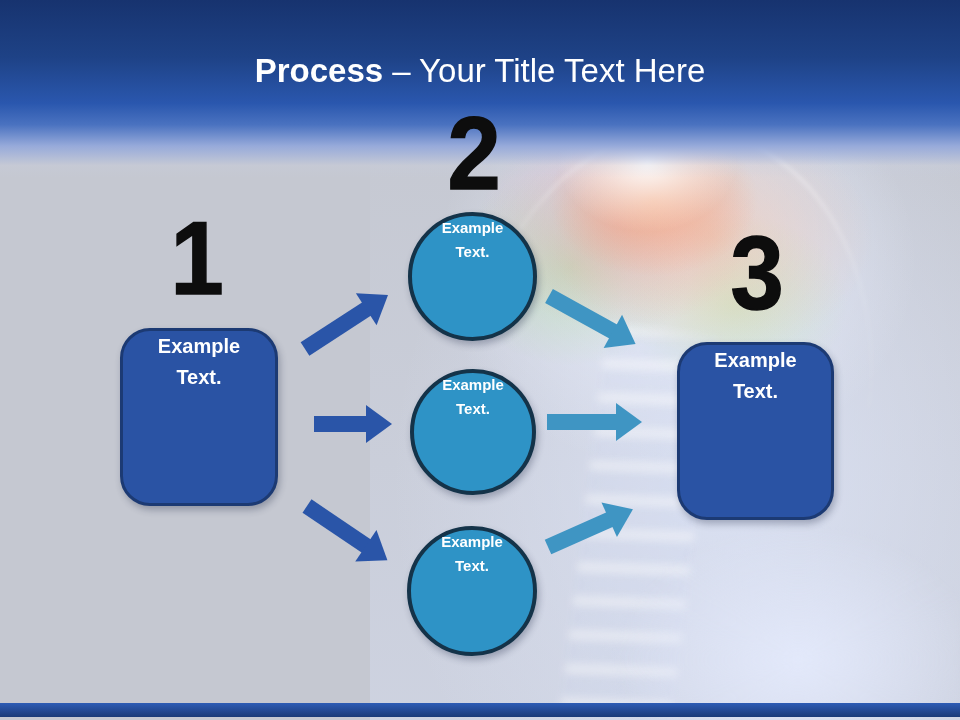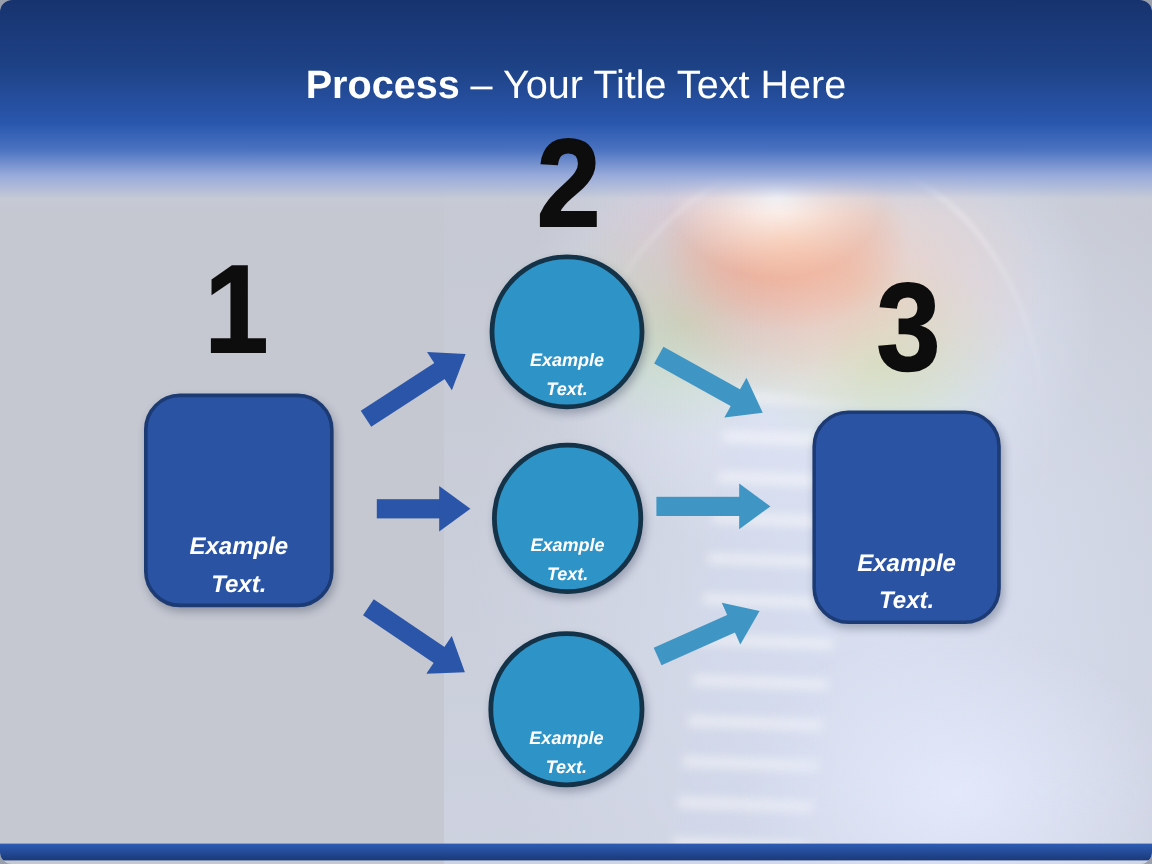--- a/index.html
+++ b/index.html
@@ -1,16 +1,16 @@
 <!DOCTYPE html>
 <html style="--header-top: #17336f; --header-mid: #2a57ae; --title-color: #ffffff; --background: #c5c8d1; --box-fill: #2a53a4; --box-border: #1c3a73; --circle-fill: #2e93c6; --circle-border: #143349; --arrow-primary: #2a55a8; --arrow-secondary: #3f95c3; --number-color: #0d0d0d; --footer-top: #2e5cb5; --footer-bottom: #1a3a78;"><head>
 <meta charset="utf-8">
 <style>
   html,body{margin:0;padding:0;background:#9aa0ab;font-family:"Liberation Sans",sans-serif;}
-  .stage{position:relative;width:960px;height:720px;margin:0 auto;overflow:hidden;background:var(--background,#c5c8d1);border-radius:10px;}
+  .stage{position:relative;width:960px;height:720px;margin:0 auto;overflow:hidden;background:var(--background,#c5c8d1);}
 
   
   .bg-head{position:absolute;left:370px;top:100px;width:590px;height:620px;
     background:
       radial-gradient(90px 70px at 47% 10%, rgba(255,255,255,.95), rgba(255,255,255,0) 100%),
       radial-gradient(150px 110px at 48% 16%, rgba(248,160,100,.60), rgba(248,160,100,0) 70%),
       radial-gradient(200px 150px at 42% 20%, rgba(240,140,160,.40), rgba(240,140,160,0) 70%),
       radial-gradient(230px 170px at 58% 22%, rgba(246,180,140,.45), rgba(246,180,140,0) 70%),
       radial-gradient(170px 140px at 34% 27%, rgba(160,220,130,.40), rgba(160,220,130,0) 70%),
       radial-gradient(160px 130px at 62% 33%, rgba(180,230,140,.35), rgba(180,230,140,0) 70%),
@@ -35,22 +35,22 @@
   .title .rest{margin-left:9px;}
 
   
   .step-number{position:absolute;width:100px;text-align:center;color:var(--number-color,#0d0d0d);
     font-size:104px;line-height:1;font-weight:bold;transform:scaleX(.92);-webkit-text-stroke:1.5px var(--number-color,#0d0d0d);}
   .n1{left:147px;top:206px;}
   .n2{left:424px;top:101px;}
   .n3{left:707px;top:221px;}
 
   
-  .shape{position:absolute;display:flex;align-items:flex-end;justify-content:center;text-align:center;
-    color:#fff;font-weight:bold;font-style:italic;box-sizing:border-box;
+  .shape{position:absolute;display:flex;align-items:flex-start;justify-content:center;text-align:center;
+    color:#fff;font-weight:bold;box-sizing:border-box;
     box-shadow:2px 4px 7px rgba(25,35,65,.30);}
   .box{background:var(--box-fill,#2a53a4);border:3px solid var(--box-border,#1c3a73);
     border-radius:30px;font-size:20px;line-height:1.55;padding:0 26px;}
   .box1{left:120px;top:328px;width:158px;height:178px;}
   .box3{left:677px;top:342px;width:157px;height:178px;}
   .circle{background:var(--circle-fill,#2e93c6);border:4px solid var(--circle-border,#143349);
     border-radius:50%;font-size:15px;line-height:1.6;padding:0 24px;}
   .c1{left:408px;top:212px;width:129px;height:129px;}
   .c2{left:410px;top:369px;width:126px;height:126px;}
   .c3{left:407px;top:526px;width:130px;height:130px;}

